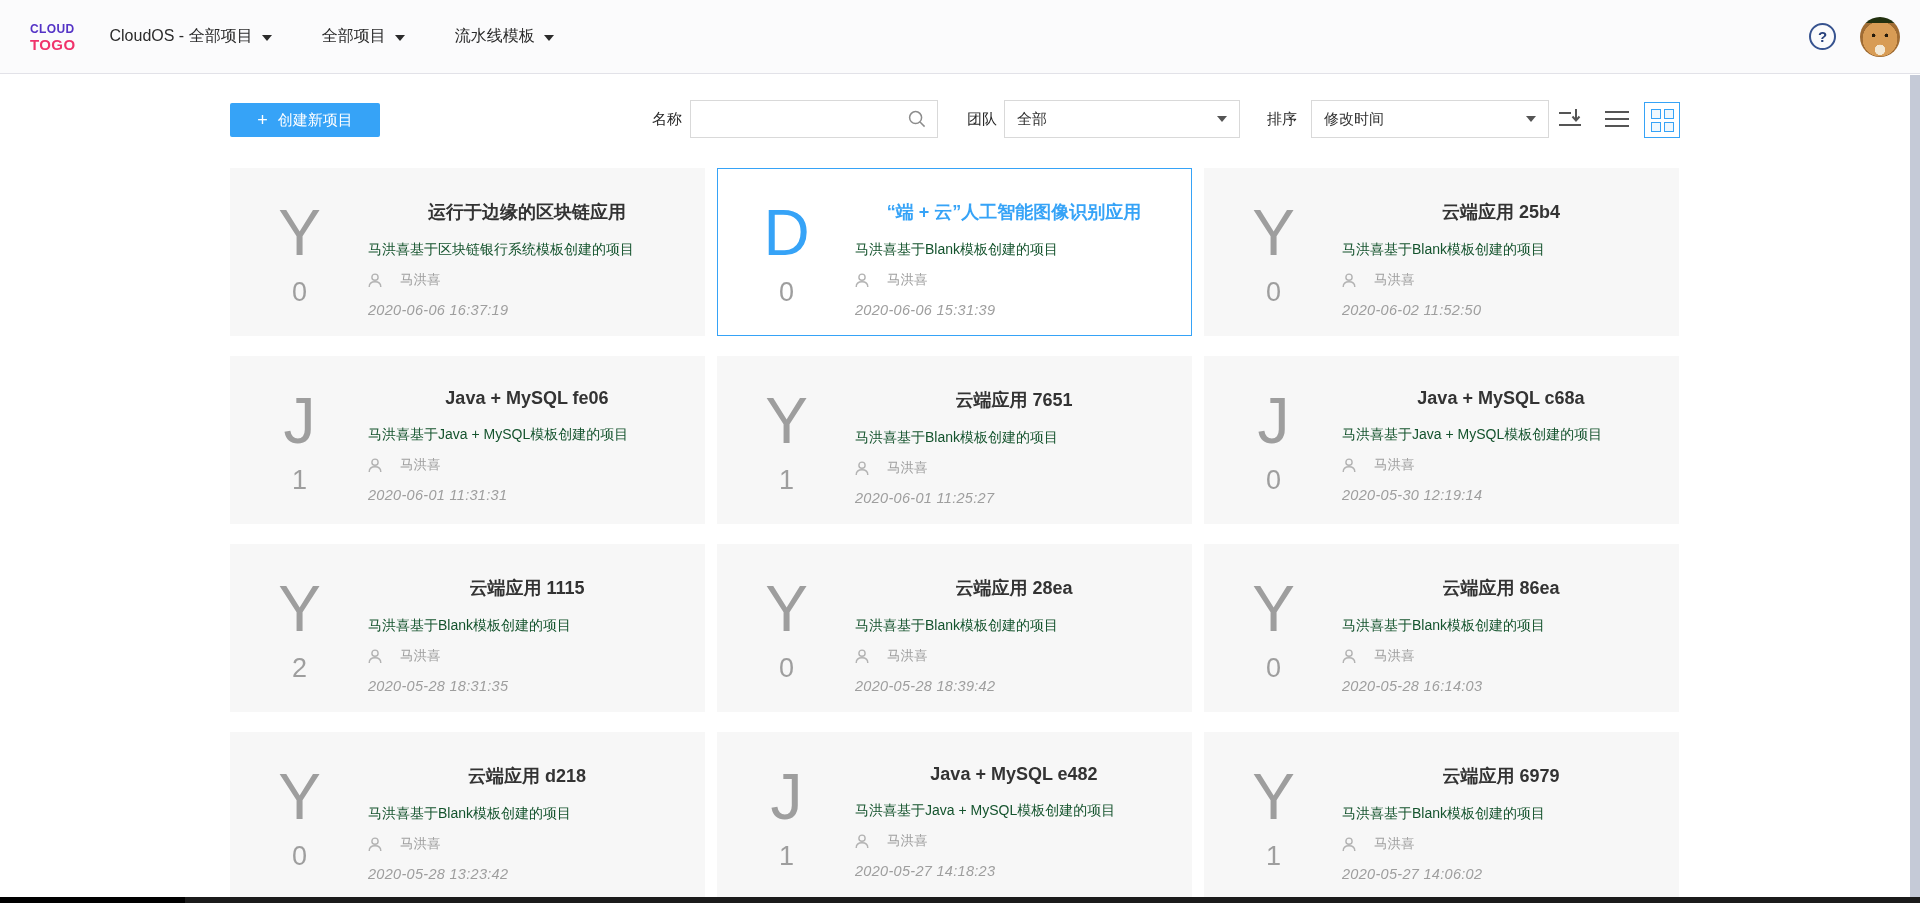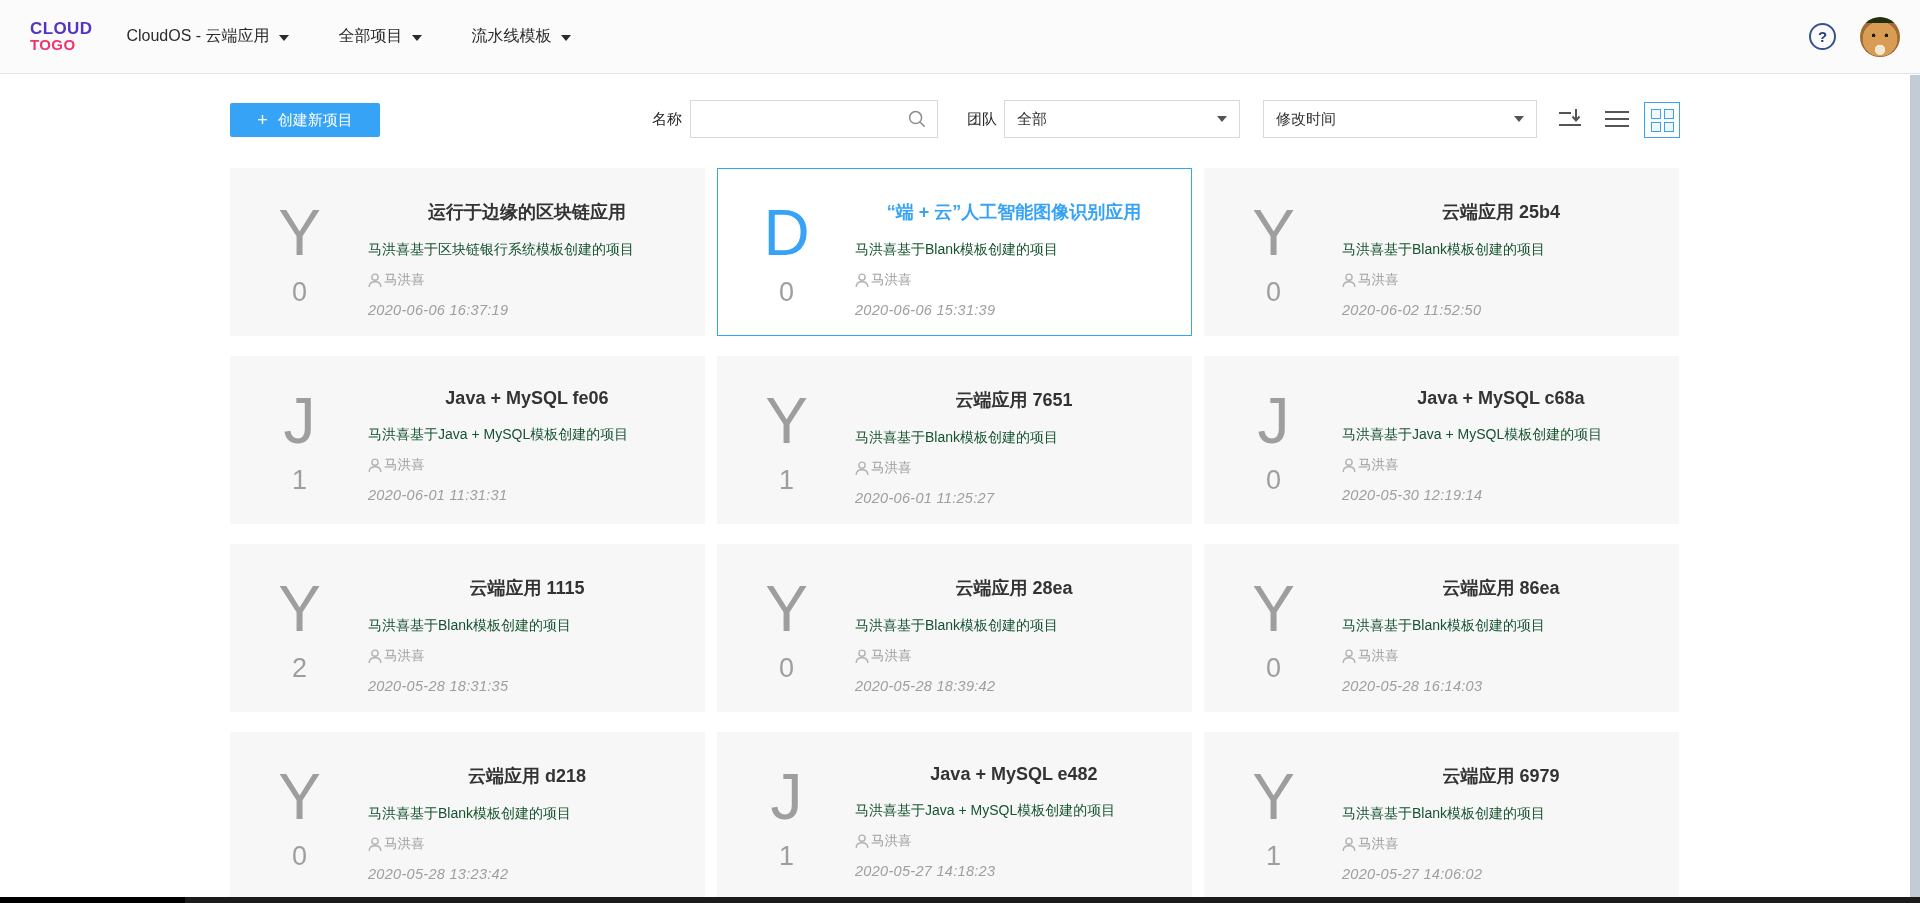--- a/index.html
+++ b/index.html
@@ -12,21 +12,21 @@
   body{
     font-family:"Liberation Sans","DejaVu Sans",sans-serif;
     background:#ffffff;color:#333;position:relative;
   }
   
   .header{
     height:74px;background:#fbfbfc;border-bottom:1px solid #e2e2e8;
     display:flex;align-items:center;padding:0 20px 0 30px;position:relative;z-index:2;
   }
   .logo{display:flex;flex-direction:column;justify-content:center;cursor:pointer;line-height:16px;}
-  .logo .l1{color:var(--logo-purple);font-weight:800;font-size:17px;letter-spacing:.4px;}
+  .logo .l1{color:var(--logo-purple);font-weight:800;font-size:12px;letter-spacing:.4px;}
   .logo .l2{color:var(--logo-pink);font-weight:800;font-size:15px;letter-spacing:.4px;}
   .nav{display:flex;align-items:center;margin-left:34px;}
   .nav-item{display:flex;align-items:center;font-size:16px;color:#2b2b2b;cursor:pointer;margin-right:50px;white-space:nowrap;}
   .caret{width:0;height:0;border-left:5px solid transparent;border-right:5px solid transparent;border-top:6px solid #2b2b2b;display:inline-block;margin-left:9px;margin-top:2px;}
   .header-right{margin-left:auto;display:flex;align-items:center;gap:24px;}
   .help{
     width:27px;height:27px;border-radius:50%;border:2px solid #37538f;color:#27407c;
     display:flex;align-items:center;justify-content:center;font-size:15px;font-weight:bold;cursor:pointer;background:transparent;
   }
   .avatar{
@@ -58,21 +58,21 @@
   .search-box input{
     flex:1;height:100%;border:none;outline:none;background:transparent;
     font-size:14px;padding:0 6px 0 10px;font-family:inherit;color:#333;min-width:0;
   }
   .search-box .mag{display:flex;align-items:center;padding-right:10px;cursor:pointer;}
   .select{
     position:absolute;top:26px;height:38px;background:#fff;border:1px solid #d9d9d9;
     display:flex;align-items:center;padding:0 12px;font-size:15px;color:#333;cursor:pointer;
   }
   .sel-team{left:1004px;width:236px;}
-  .sel-sort{left:1263px;width:274px;}
+  .sel-sort{left:1311px;width:238px;}
   .select .sel-caret{margin-left:auto;width:0;height:0;border-left:5px solid transparent;border-right:5px solid transparent;border-top:6px solid #555;}
   .icon-btn{position:absolute;cursor:pointer;display:flex;align-items:center;justify-content:center;}
   .sortdir{left:1556px;top:31px;width:28px;height:28px;}
   .listview{left:1604px;top:34px;width:26px;height:22px;}
   .gridview{
     left:1644px;top:28px;width:36px;height:36px;border:1px solid var(--accent);background:#fff;
   }
   .gridview .squares{display:grid;grid-template-columns:10px 10px;grid-template-rows:10px 10px;gap:3px;}
   .gridview .squares span{border:1.5px solid var(--accent);background:rgba(54,163,247,.08);display:block;}
   
@@ -85,38 +85,38 @@
   }
   .card.selected{background:#fff;border-color:var(--accent);}
   .avatar-col{width:137px;flex-shrink:0;display:flex;flex-direction:column;align-items:center;padding-top:28px;}
   .letter{font-size:64px;line-height:72px;color:#9e9e9e;font-weight:400;}
   .card.selected .letter{color:var(--accent);}
   .count{font-size:27px;line-height:27px;color:#9e9e9e;margin-top:10px;}
   .text-col{flex:1;min-width:0;padding:31px 18px 0 0;}
   .title{font-size:18px;font-weight:bold;color:#333;white-space:nowrap;overflow:hidden;text-overflow:ellipsis;text-align:center;}
   .card.selected .title{color:var(--accent);}
   .desc{margin-top:17px;font-size:14px;color:#14532d;white-space:nowrap;overflow:hidden;}
-  .owner{margin-top:12px;display:flex;align-items:center;gap:2px;font-size:13.5px;color:#9e9e9e;}
+  .owner{margin-top:12px;display:flex;align-items:center;gap:18px;font-size:13.5px;color:#9e9e9e;}
   .time{margin-top:13px;font-size:14.5px;color:#9e9e9e;letter-spacing:.3px;font-style:italic;}
   
   .vscroll{position:absolute;top:75px;right:0;width:10px;height:822px;background:#c5cad7;z-index:3;}
   .bottom-bar{position:absolute;left:0;bottom:0;width:100%;height:6px;background:#1b1b1b;z-index:4;}
   .bottom-bar .seg{position:absolute;left:0;top:0;width:185px;height:100%;background:#000;}
 </style>
 </head>
 <body>
 
 <div class="header">
   <div class="logo">
     <span class="l1">CLOUD</span>
     <span class="l2">TOGO</span>
   </div>
   <div class="nav">
     <div class="nav-item">
-      <span>CloudOS - 云端应用</span>
+      <span>CloudOS - 全部项目</span>
       <i class="caret"></i>
     </div>
     <div class="nav-item">
       <span>全部项目</span>
       <i class="caret"></i>
     </div>
     <div class="nav-item">
       <span>流水线模板</span>
       <i class="caret"></i>
     </div>

